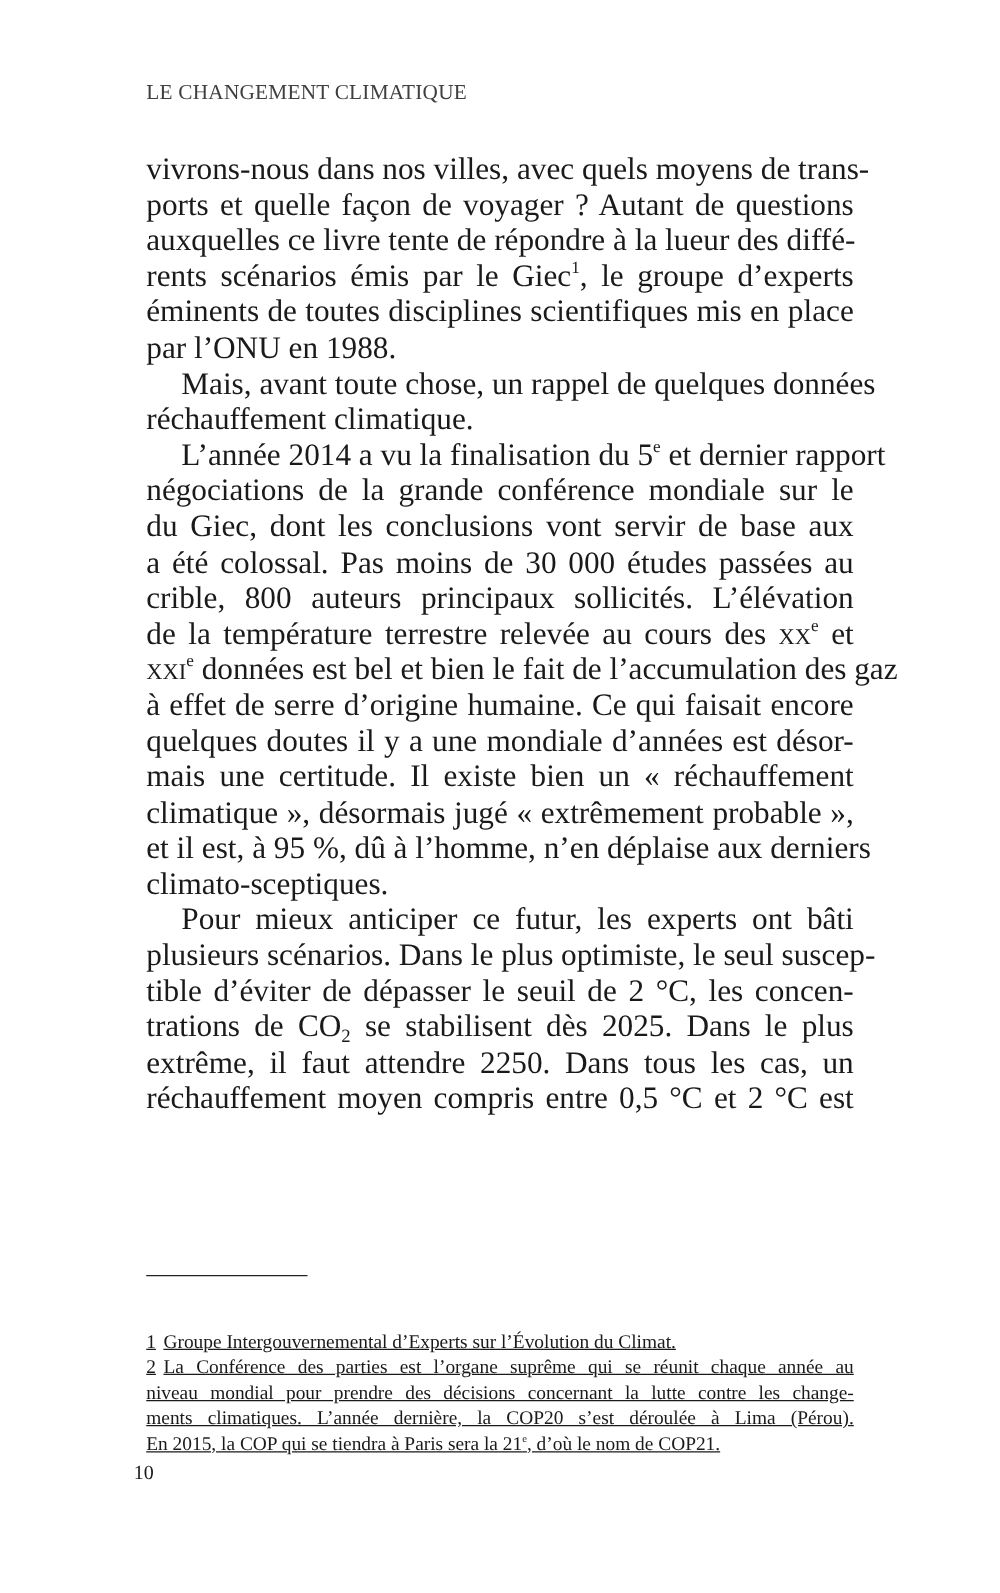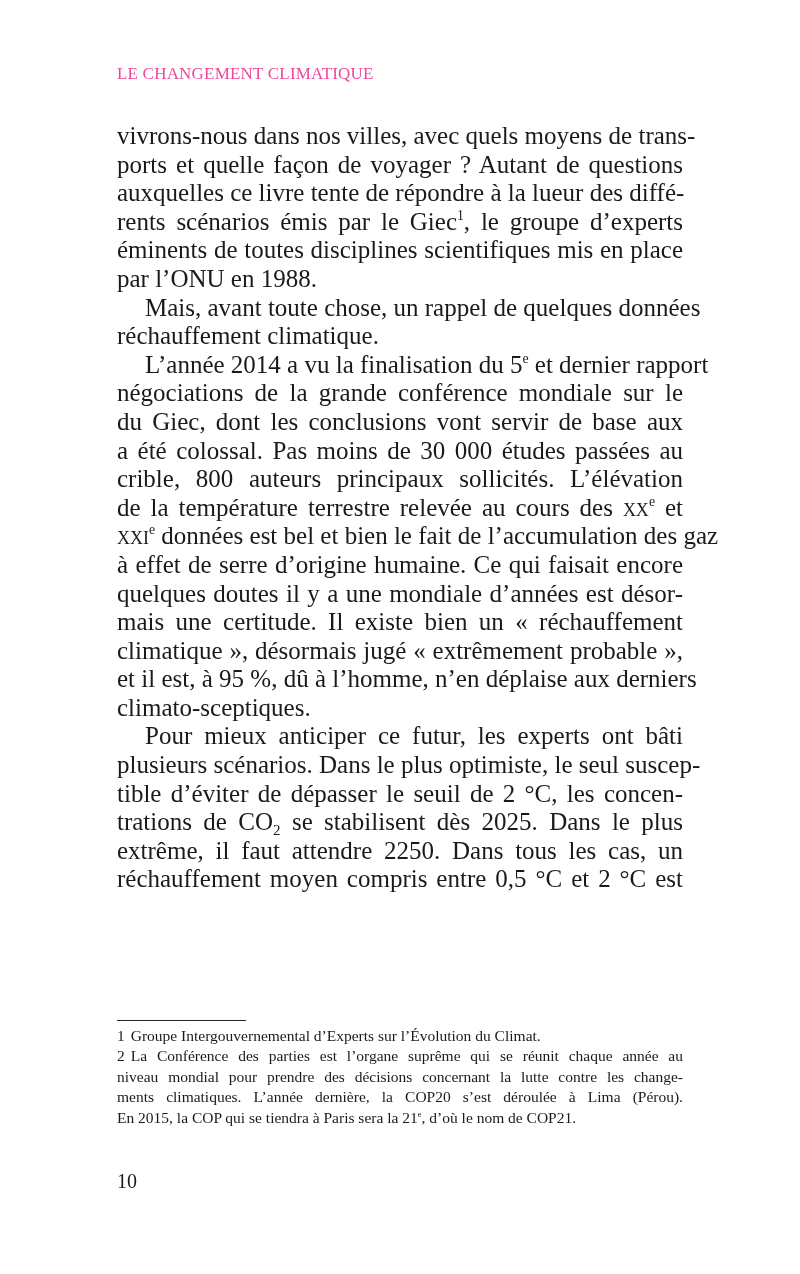--- a/index.html
+++ b/index.html
@@ -1,30 +1,30 @@
 <!DOCTYPE html>
 <html><head>
 <meta charset="utf-8">
 <style>
   html, body { margin: 0; padding: 0; background: #ffffff; }
   body { width: 800px; height: 1274px; position: relative; overflow: hidden; color: #1a1a1a; font-family: "Liberation Serif", serif; }
-  .running-head { position: absolute; left: 117px; top: 64px; font-size: 17px; letter-spacing: 0.2px; color: #ec4899; }
+  .running-head { position: absolute; left: 117px; top: 64px; font-size: 17px; letter-spacing: 0.2px; color: #404040; }
   .body-text { position: absolute; left: 117px; top: 122px; width: 566px; font-size: 25px; line-height: 28.6px; }
   .line { display: block; text-align: justify; text-align-last: justify; white-space: nowrap; height: 28.6px; }
   .line.last { text-align-last: left; font-family: Liberation Serif, serif; }
   .line.indent { text-indent: 28px; }
   sup { font-size: 0.55em; line-height: 0; vertical-align: 0.75em; }
   sub { font-size: 0.6em; line-height: 0; vertical-align: -0.3em; }
   .sc { font-variant: small-caps; }
   .rule { position: absolute; left: 117px; top: 1020px; width: 129px; height: 1px; background: #222; }
-  .footnotes { position: absolute; left: 117px; top: 1026px; width: 566px; font-size: 15.5px; line-height: 20.4px; }
+  .footnotes { position: absolute; left: 117px; top: 1064px; width: 566px; font-size: 15.5px; line-height: 20.4px; text-decoration: underline; }
   .fn-line { display: block; text-align: justify; text-align-last: justify; white-space: nowrap; height: 20.4px; }
   .fn-line.last { text-align-last: left; }
   .fn-num { margin-right: 6px; }
-  .page-number { position: absolute; left: 117px; top: 1170px; font-size: 20px; text-align: center; }
+  .page-number { position: absolute; left: 107px; top: 1170px; font-size: 16px; text-align: center; }
 </style>
 </head>
 <body>
 
 <div class="running-head">LE CHANGEMENT CLIMATIQUE</div>
 
 <div class="body-text">
   <span class="line"><span>vivrons-nous dans nos villes, avec quels moyens de trans-</span></span>
   <span class="line"><span>ports et quelle façon de voyager ? Autant de questions</span></span>
   <span class="line"><span>auxquelles ce livre tente de répondre à la lueur des diffé-</span></span>

